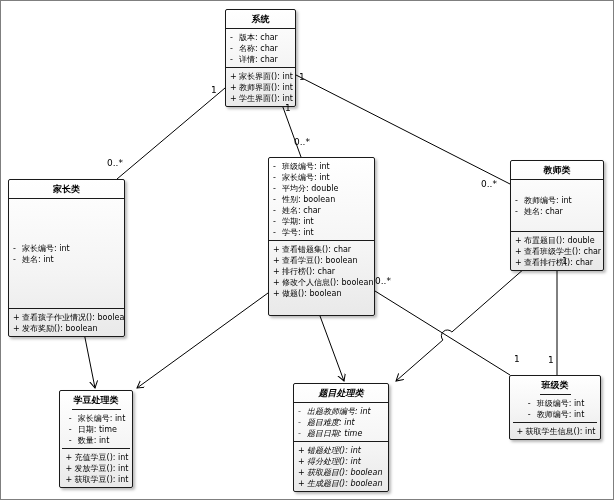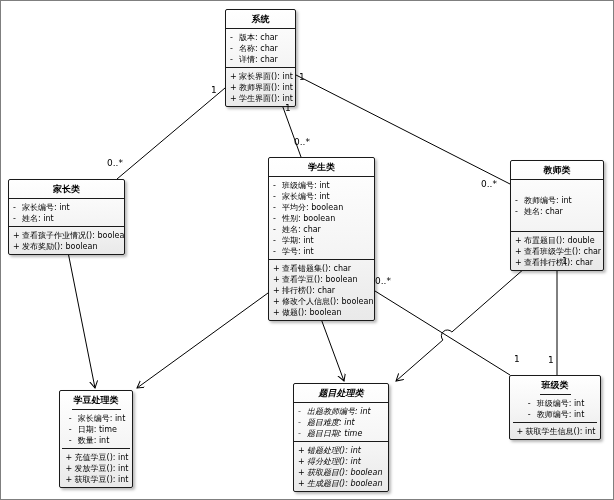--- a/index.html
+++ b/index.html
@@ -9,21 +9,21 @@
        background:linear-gradient(180deg,#ffffff 0%,#f4f4f4 60%,#e9e9e9 100%);
        box-shadow:2px 2px 3px rgba(0,0,0,0.28);font-size:8px;color:#000;}
   .title{font-size:9px;font-weight:bold;text-align:center;padding:3px 2px 2px;border-bottom:1px solid #1a1a1a;}
   .sec{padding:3px 0 2px;}
   .methods{border-top:1px solid #1a1a1a;flex:1;}
   .row{display:flex;padding:0 2px 0 4px;line-height:11px;white-space:nowrap;overflow:hidden;}
   .vis{width:9px;flex:none;}
   .mult{position:absolute;font-size:9px;line-height:9px;color:#000;}
   svg.edges{position:absolute;left:0;top:0;pointer-events:none;}
   #box-system{left:224px;top:8px;width:71px;min-height:90px;}
-  #box-parent{left:7px;top:178px;width:117px;min-height:73px;}
+  #box-parent{left:7px;top:178px;width:117px;min-height:73px;gap:41px;}
   #box-student{left:267px;top:156px;width:107px;min-height:159px;}
   #box-teacher{left:509px;top:159px;width:94px;min-height:94px;gap:12px;}
   #box-xuedou{left:58px;top:389px;width:74px;min-height:97px;align-items:center;}
   #box-question{left:292px;top:382px;width:96px;min-height:108px;font-style:italic;}
   #box-classroom{left:508px;top:374px;width:92px;min-height:62px;align-items:center;}
 </style>
 </head>
 <body>
 
 <div class="canvas">
@@ -95,33 +95,32 @@
           <span class="txt">查看孩子作业情况(): boolean</span>
         </div>
       <div class="row">
           <span class="vis">+</span>
           <span class="txt">发布奖励(): boolean</span>
         </div>
     </div>
   </div>
 
   <div class="uml" id="box-student">
-    <div class="title">学生类</div>
     <div class="sec">
       <div class="row">
           <span class="vis">-</span>
           <span class="txt">班级编号: int</span>
         </div>
       <div class="row">
           <span class="vis">-</span>
           <span class="txt">家长编号: int</span>
         </div>
       <div class="row">
           <span class="vis">-</span>
-          <span class="txt">平均分: boolean</span>
+          <span class="txt">平均分: double</span>
         </div>
       <div class="row">
           <span class="vis">-</span>
           <span class="txt">性别: boolean</span>
         </div>
       <div class="row">
           <span class="vis">-</span>
           <span class="txt">姓名: char</span>
         </div>
       <div class="row">

